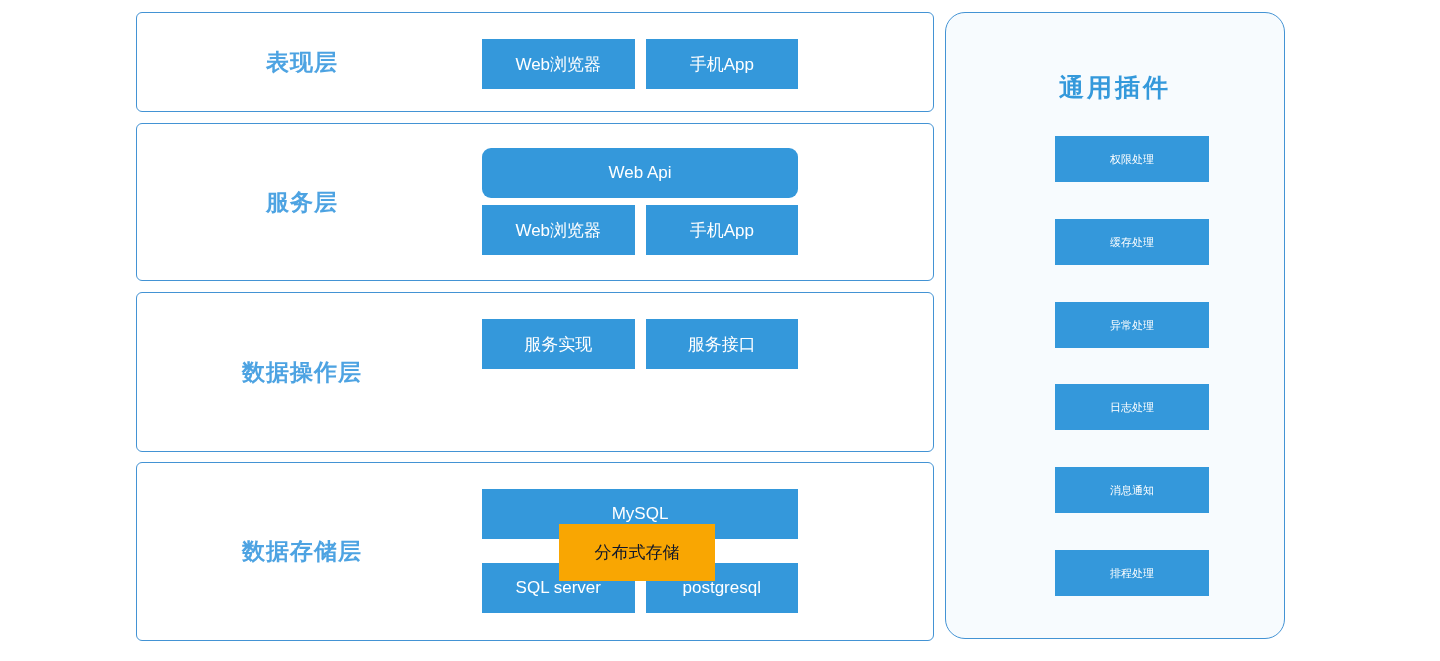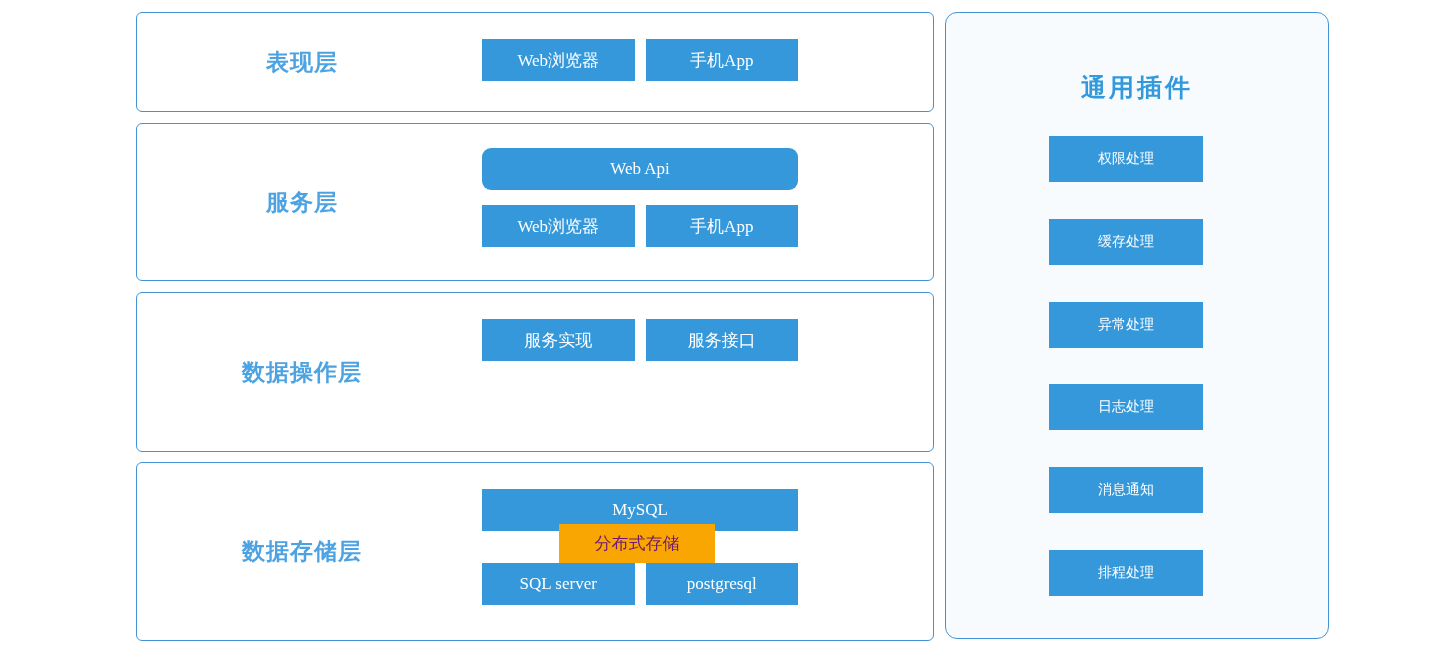--- a/index.html
+++ b/index.html
@@ -9,37 +9,37 @@
 
   
   .layer { position:absolute; left:136px; width:798px; background:#ffffff;
            border:1px solid var(--border-blue,#4393d4); border-radius:6px; }
   .layer-label { position:absolute; left:0; top:0; width:330px; height:100%;
                  display:flex; align-items:center; justify-content:center;
                  color:var(--label-blue,#4da3e2); font-size:23px; font-weight:bold;
                  letter-spacing:1px;text-align:center; }
   .btn-area { position:absolute; left:345px; top:0; width:316px; height:100%; }
   .row { position:absolute; left:0; width:316px; display:flex; gap:11px; }
-  .block { flex:1; height:42px; background:var(--button-blue,#3498db); color:#ffffff;
+  .block { flex:1; height:50px; background:var(--button-blue,#3498db); color:#ffffff;
            font-size:17px; display:flex; align-items:center; justify-content:center;
-           white-space:nowrap;font-family:Liberation Serif, serif; }
+           white-space:nowrap; }
   .block.wide { flex:none; width:316px;border-radius:9px; }
-  .overlay { position:absolute; left:77px; top:61px; width:156px; height:39px;
-             background:var(--orange,#f9a602); color:#701a75; font-size:17px;
+  .overlay { position:absolute; left:77px; top:61px; width:156px; height:57px;
+             background:var(--orange,#f9a602); color:#0f172a; font-size:17px;
              display:flex; align-items:center; justify-content:center; z-index:5; }
 
   
-  .plugins { position:absolute; left:945px; top:12px; width:384px; height:627px;
+  .plugins { position:absolute; left:945px; top:12px; width:340px; height:627px;
              background:var(--panel-bg,#f7fbfe); border:1px solid var(--border-blue,#4393d4);
-             border-radius:12px; }
+             border-radius:20px; }
   .plugins-title { position:absolute; top:58px; left:0; width:100%; text-align:center;
                    color:var(--title-blue,#3499db); font-size:25px; font-weight:bold;
                    letter-spacing:3px; }
-  .plugin-item { position:absolute; left:103px; width:154px; height:46px;
-                 background:var(--button-blue,#3498db); color:#ffffff; font-size:14px;
+  .plugin-item { position:absolute; left:109px; width:154px; height:46px;
+                 background:var(--button-blue,#3498db); color:#ffffff; font-size:11px;
                  display:flex; align-items:center; justify-content:center; }
 </style>
 </head>
 <body>
 
 <div class="stage">
 
   <section class="layer" style="top:12px;height:100px">
     <div class="layer-label">表现层</div>
     <div class="btn-area">

